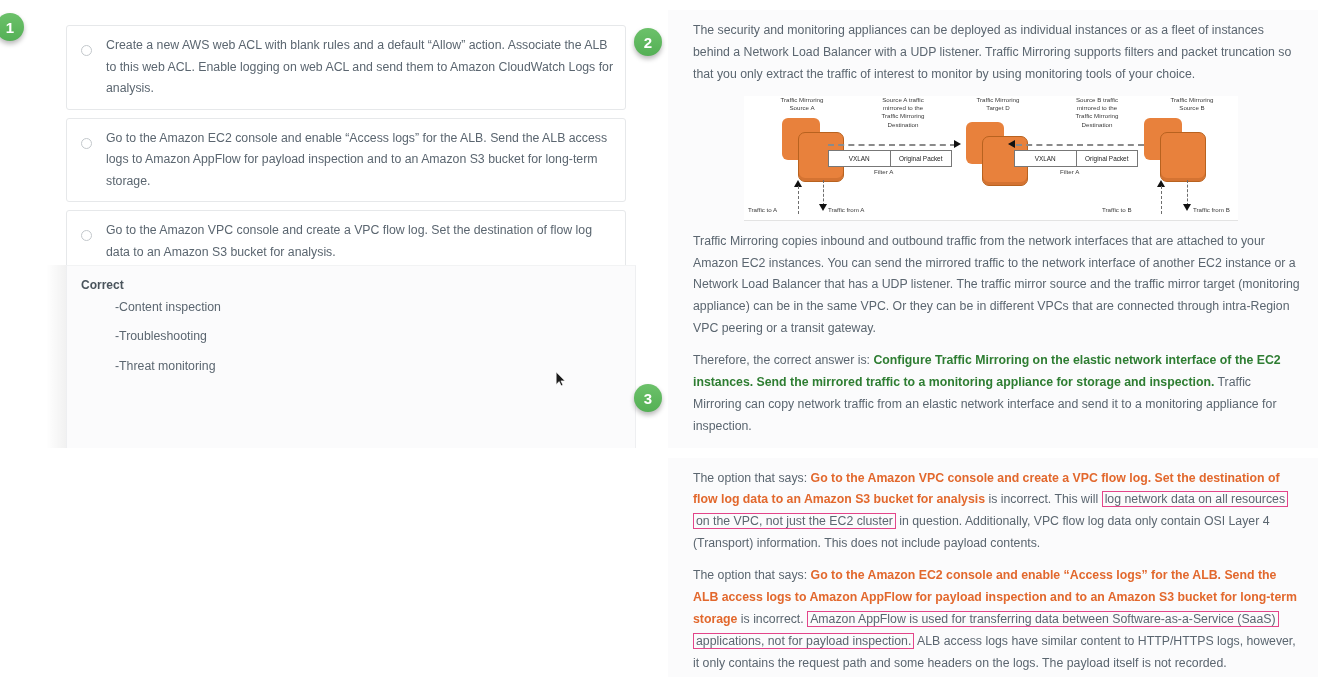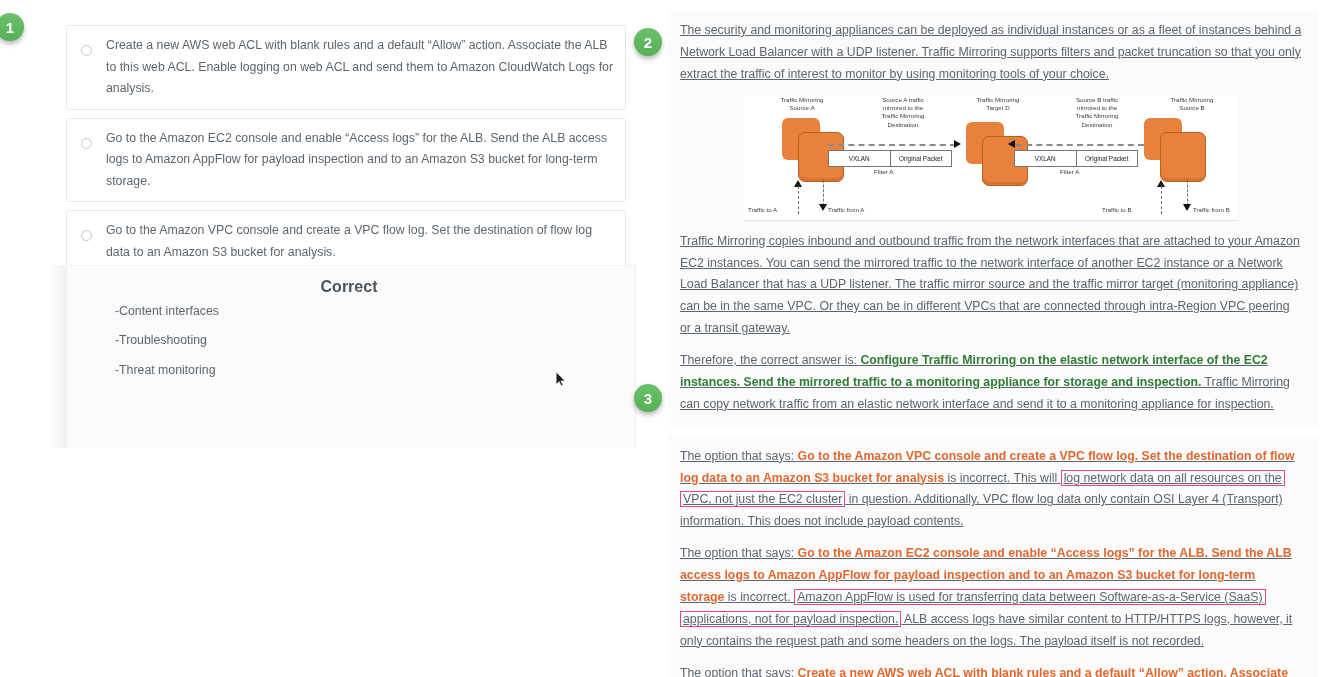--- a/index.html
+++ b/index.html
@@ -79,24 +79,23 @@
     background:#fbfbfc;
     border-left:1px solid #eeeff1;
     border-right:1px solid #eeeff1;
     border-top:1px solid #f2f3f4;
     padding:10px 18px 4px 14px;
     box-sizing:border-box;
     height:183px;
     overflow:hidden;
   }
   .correct-title{
-    text-align:center;
     font-weight:bold;
     color:#4a545c;
-    font-size:16px;
+    font-size:12px;
     margin:2px 0 6px 0;
   }
   .correct-panel p{margin:0 0 9px 0;line-height:1.78;}
   .correct-panel .bullet{margin:0 0 11px 34px;line-height:1.5;}
   .correct-panel b{color:#4a545c;font-weight:bold;}
 
   
   .left-shadow{
     position:absolute;left:46px;top:265px;width:20px;height:183px;
     background:linear-gradient(90deg,rgba(255,255,255,0) 0%,rgba(0,0,0,.055) 100%);
@@ -109,21 +108,21 @@
 
   
   .right-col{
     position:absolute;left:668px;top:10px;width:650px;
   }
   .right-block{
     background:#fbfbfc;
     padding:10px 16px 10px 12px;
     box-sizing:border-box;
   }
-  .rp{margin:0 0 10px 0;line-height:1.78;text-decoration:underline;}
+  .rp{margin:0 0 10px 13px;line-height:1.78;}
   .rp:last-child{margin-bottom:0;}
   .green-b{color:#2e7d32;font-weight:bold;}
   .orange-b{color:#e2682d;font-weight:bold;}
   .pinkbox{
     border:1.5px solid #e3458a;
     padding:0 2px;
     box-decoration-break:clone;
     -webkit-box-decoration-break:clone;
   }
 
@@ -200,21 +199,21 @@
         <div class="radio"></div>
         <div class="otext">Configure Traffic Mirroring on the elastic network interface of the EC2 instances. Send the mirrored traffic to a monitoring appliance for storage and inspection.</div>
       </div>
 
     </div>
 
     <div class="left-shadow"></div>
 
     <div class="correct-panel">
       <div class="correct-title">Correct</div>
-      <div class="bullet">-Content interfaces</div>
+      <div class="bullet">-Content inspection</div>
       <div class="bullet">-Troubleshooting</div>
       <div class="bullet">-Threat monitoring</div>
 
     </div>
 
     <svg class="cursor" viewBox="0 0 12 18">
       <polygon points="0,0 0,14 3.4,10.8 5.6,15.6 7.6,14.6 5.4,10 10,10" fill="#1b1b1b" stroke="#ffffff" stroke-width="0.7"></polygon>
     </svg>
   </div>
 

